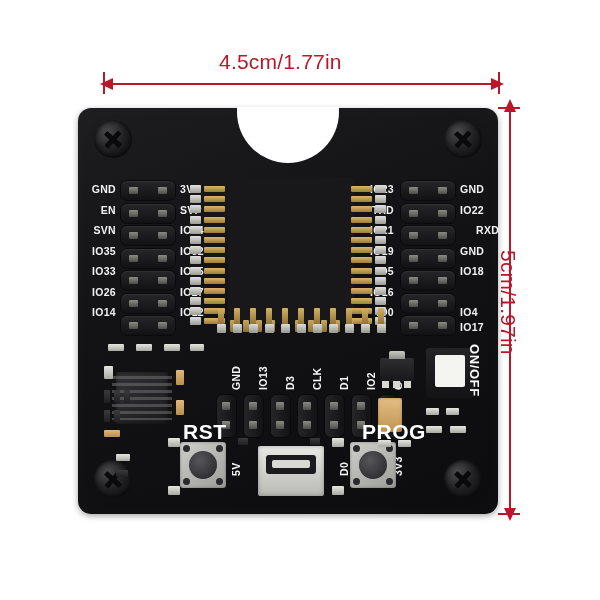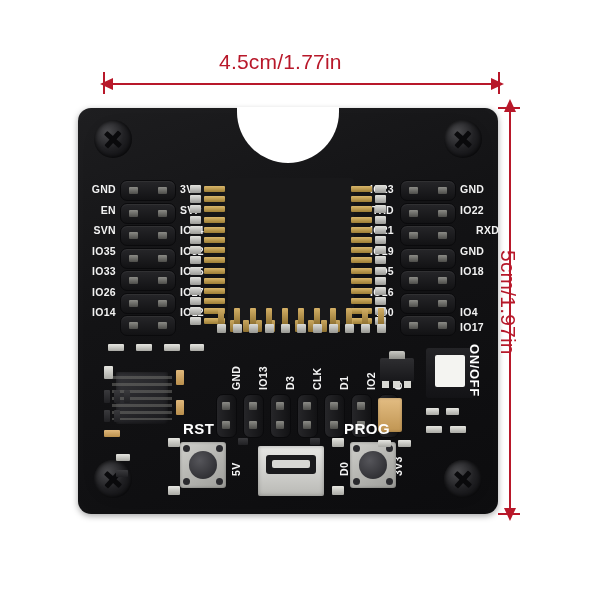--- a/index.html
+++ b/index.html
@@ -164,25 +164,25 @@
     position:absolute;width:7px;height:7px;border-radius:50%;
     background:#2a2a2e;display:block;
   }
   .tact b:nth-of-type(1){left:3px;top:3px;}
   .tact b:nth-of-type(2){right:3px;top:3px;}
   .tact b:nth-of-type(3){left:3px;bottom:3px;}
   .tact b:nth-of-type(4){right:3px;bottom:3px;}
   #btn-rst{left:102px;top:334px;}
   #btn-prog{left:272px;top:334px;}
   .btn-text{
-    position:absolute;color:#ffffff;font-size:15px;font-weight:bold;
+    position:absolute;color:#ffffff;font-size:21px;font-weight:bold;
     letter-spacing:.5px;
   }
   #label-rst{left:105px;top:312px;}
-  #label-prog{left:266px;top:312px;}
+  #label-prog{left:284px;top:312px;}
   #usb{
     position:absolute;left:180px;top:338px;width:66px;height:50px;
     background:linear-gradient(#e9e9e6,#b9b9b5);border-radius:2px;
     box-shadow:inset 0 0 4px rgba(0,0,0,.3);
   }
   #usb::before{
     content:"";position:absolute;left:8px;top:9px;width:50px;height:19px;
     background:#1b1b1d;border-radius:3px;
   }
   #usb::after{

